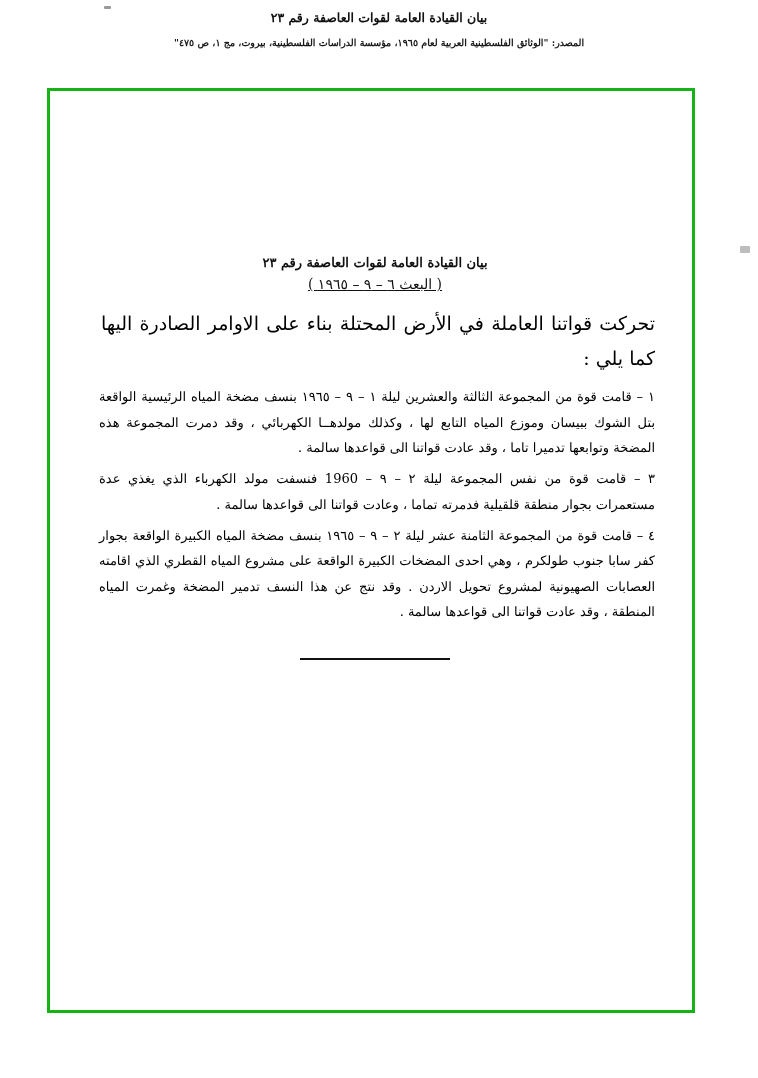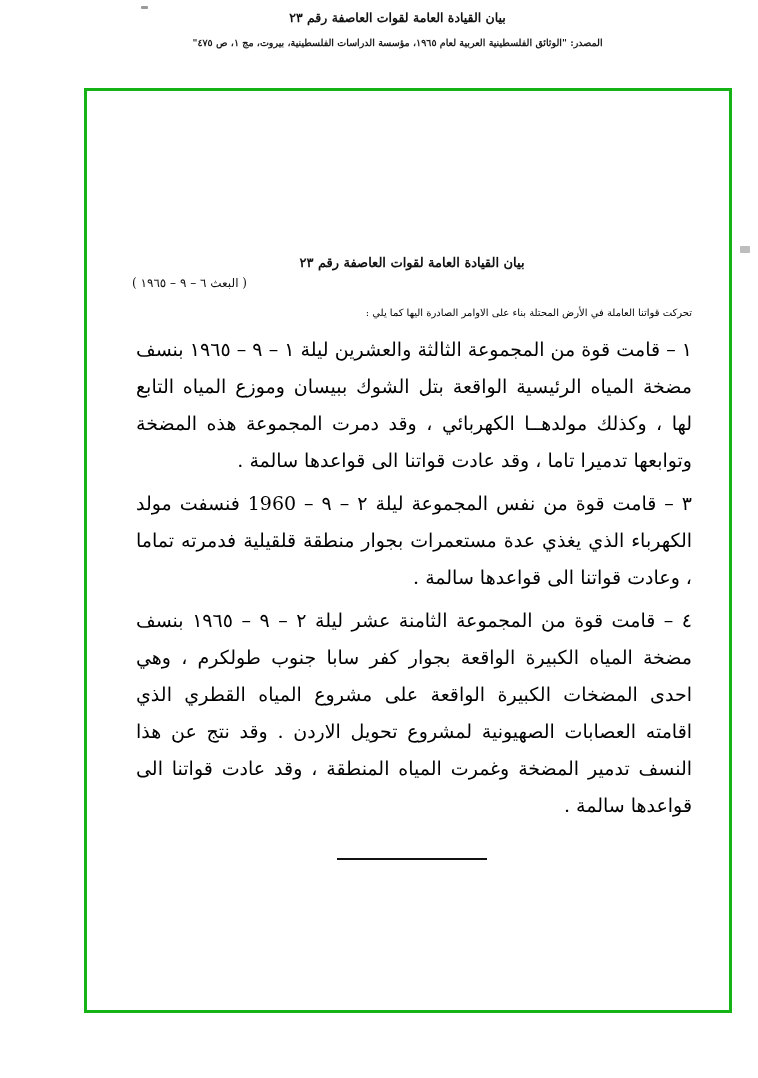--- a/index.html
+++ b/index.html
@@ -12,21 +12,20 @@
     height: 1078px;
     font-family: "DejaVu Serif", "Liberation Serif", serif;
     color: #000000;
     position: relative;
     overflow: hidden;
   }
 
   .page {
     position: absolute;
     inset: 0;
-    margin-left: 37px;
   }
 
   
   .stray-mark-top {
     position: absolute;
     top: 6px;
     left: 104px;
     width: 7px;
     height: 3px;
     background: #9a9a9a;
@@ -89,37 +88,38 @@
   }
 
   .section-title {
     text-align: center;
     font-size: 13px;
     font-weight: bold;
     margin: 0 0 6px 0;
     color: #111;
   }
   .section-subtitle {
-    text-align: left;
-    font-size: 12px;
+    text-align: center;
+    font-size: 14px;
     margin: 0 0 14px 0;
     color: #111;
+    text-decoration: underline;
   }
 
   .intro {
-    font-size: 10px;
+    font-size: 19px;
     line-height: 1.85;
     margin: 0 0 8px 0;
     text-align: justify;
     text-align-last: right;
     padding-left: 6px;
   }
 
   .para {
-    font-size: 19px;
+    font-size: 13px;
     line-height: 1.95;
     margin: 0 0 6px 0;
     text-align: justify;
     text-align-last: right;
     padding-right: 0px;
     padding-left: 4px;
   }
   .para .marker {
     font-weight: normal;
   }

